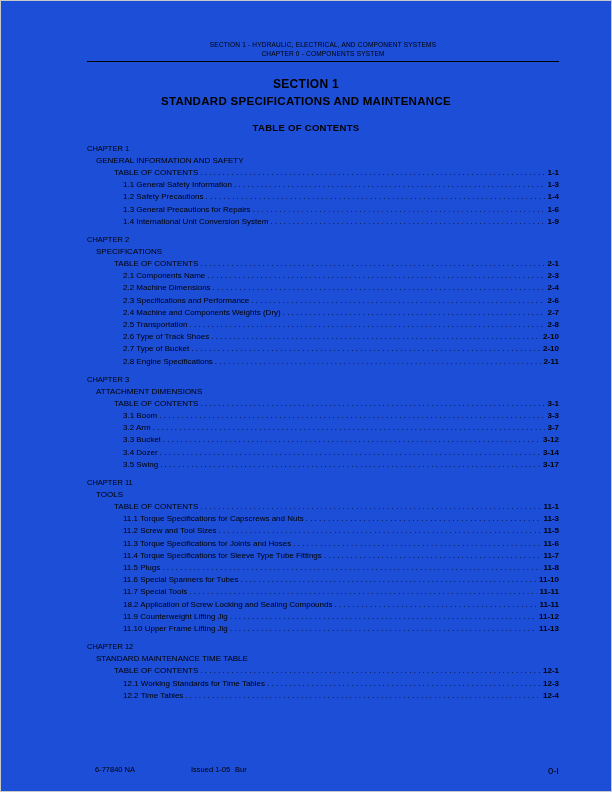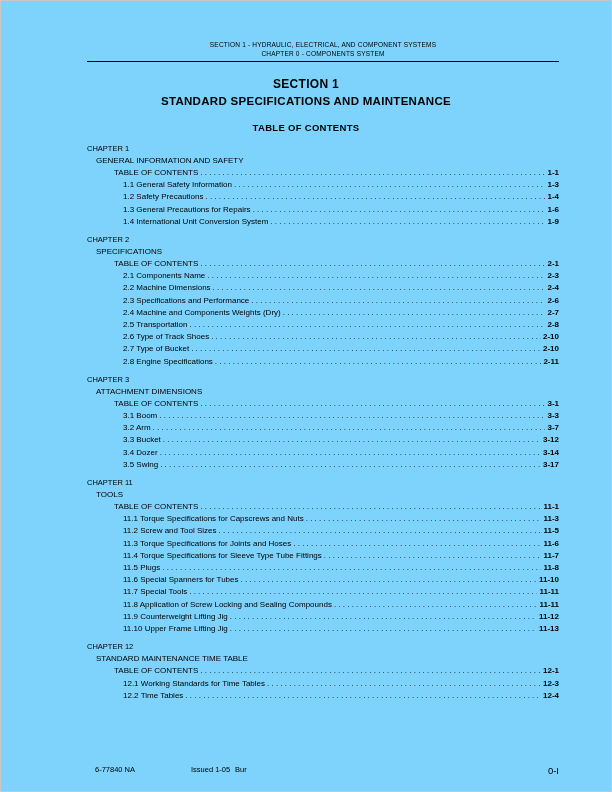--- a/index.html
+++ b/index.html
@@ -10,21 +10,21 @@
     background: #ffffff;
     font-family: "Liberation Sans", sans-serif;
     color: #000;
     overflow: hidden;
   }
   .page {
     position: relative;
     width: 612px;
     height: 792px;
     box-sizing: border-box;
-    background: #7dd3fc;
+    background: #1d4ed8;
     border: 1px solid #c8c8c8;
   }
   
   .header {
     position: absolute;
     top: 39px;
     left: 86px;
     right: 52px;
     text-align: center;
     font-size: 6.5px;
@@ -311,21 +311,21 @@
     <span class="page-num">11-10</span>
   </div>
 
   <div class="toc-row numbered">
     <span class="entry-label">11.7 Special Tools</span>
     <span class="dots"></span>
     <span class="page-num">11-11</span>
   </div>
 
   <div class="toc-row numbered">
-    <span class="entry-label">11.8 Application of Screw Locking and Sealing Compounds</span>
+    <span class="entry-label">18.2 Application of Screw Locking and Sealing Compounds</span>
     <span class="dots"></span>
     <span class="page-num">11-11</span>
   </div>
 
   <div class="toc-row numbered">
     <span class="entry-label">11.9 Counterweight Lifting Jig</span>
     <span class="dots"></span>
     <span class="page-num">11-12</span>
   </div>
 

